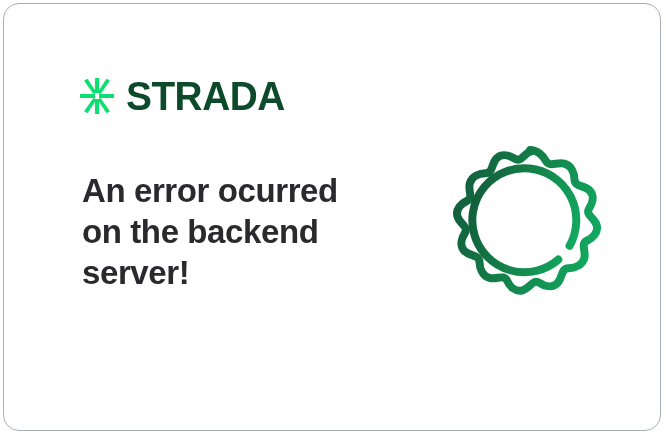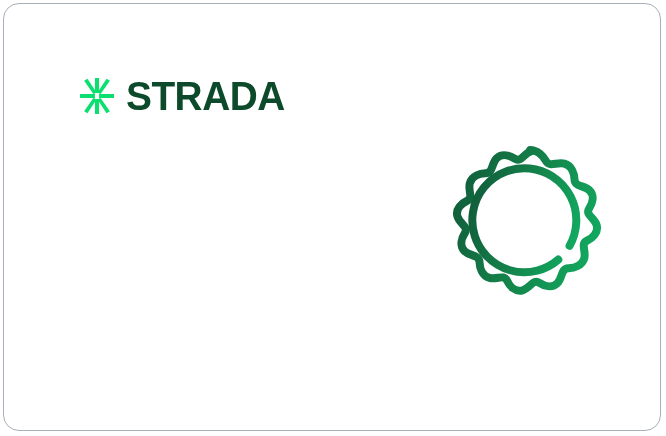--- a/index.html
+++ b/index.html
@@ -109,20 +109,25 @@
           <polygon points="12,8 22,2 48,42 40,48"></polygon>
           <polygon points="88,8 78,2 52,42 60,48"></polygon>
           <polygon points="12,98 22,104 48,64 40,58"></polygon>
           <polygon points="88,98 78,104 52,64 60,58"></polygon>
         </g>
       </svg>
     </span>
     <span class="brand-word">STRADA</span>
   </div>
 
+  <h1 class="headline">
+    <span class="ln">An error ocurred</span>
+    <span class="ln">on the backend</span>
+    <span class="ln">server!</span>
+  </h1>
 
   <div class="gear-wrap">
     <svg class="gear-svg" viewBox="0 0 172 172" xmlns="http://www.w3.org/2000/svg" aria-hidden="true">
       <defs>
         <linearGradient id="gearGrad" x1="0" y1="0.35" x2="1" y2="0.65">
           <stop offset="0%" stop-color="#11603c"></stop>
           <stop offset="45%" stop-color="#148049"></stop>
           <stop offset="100%" stop-color="#12a85f"></stop>
         </linearGradient>
       </defs>

